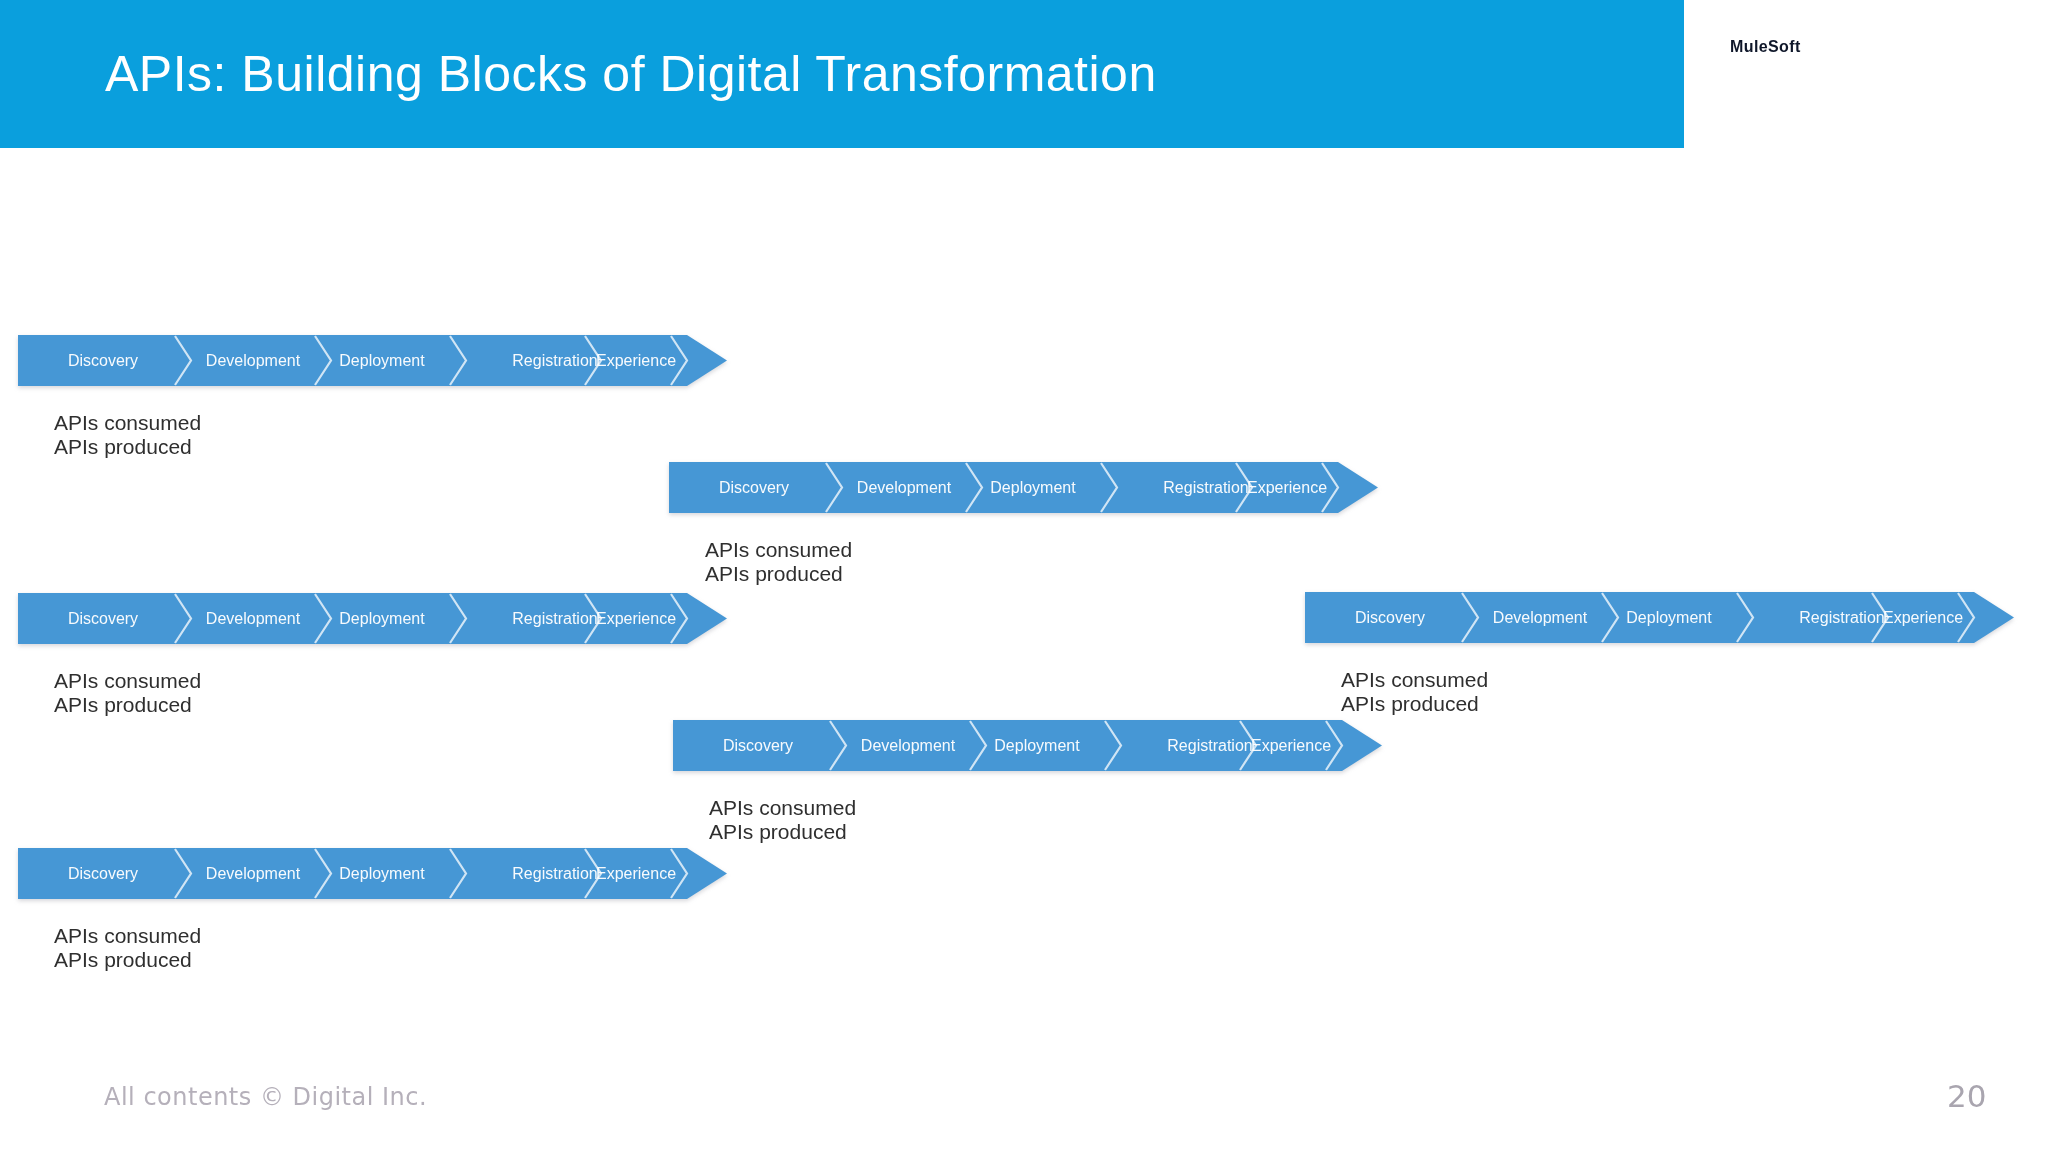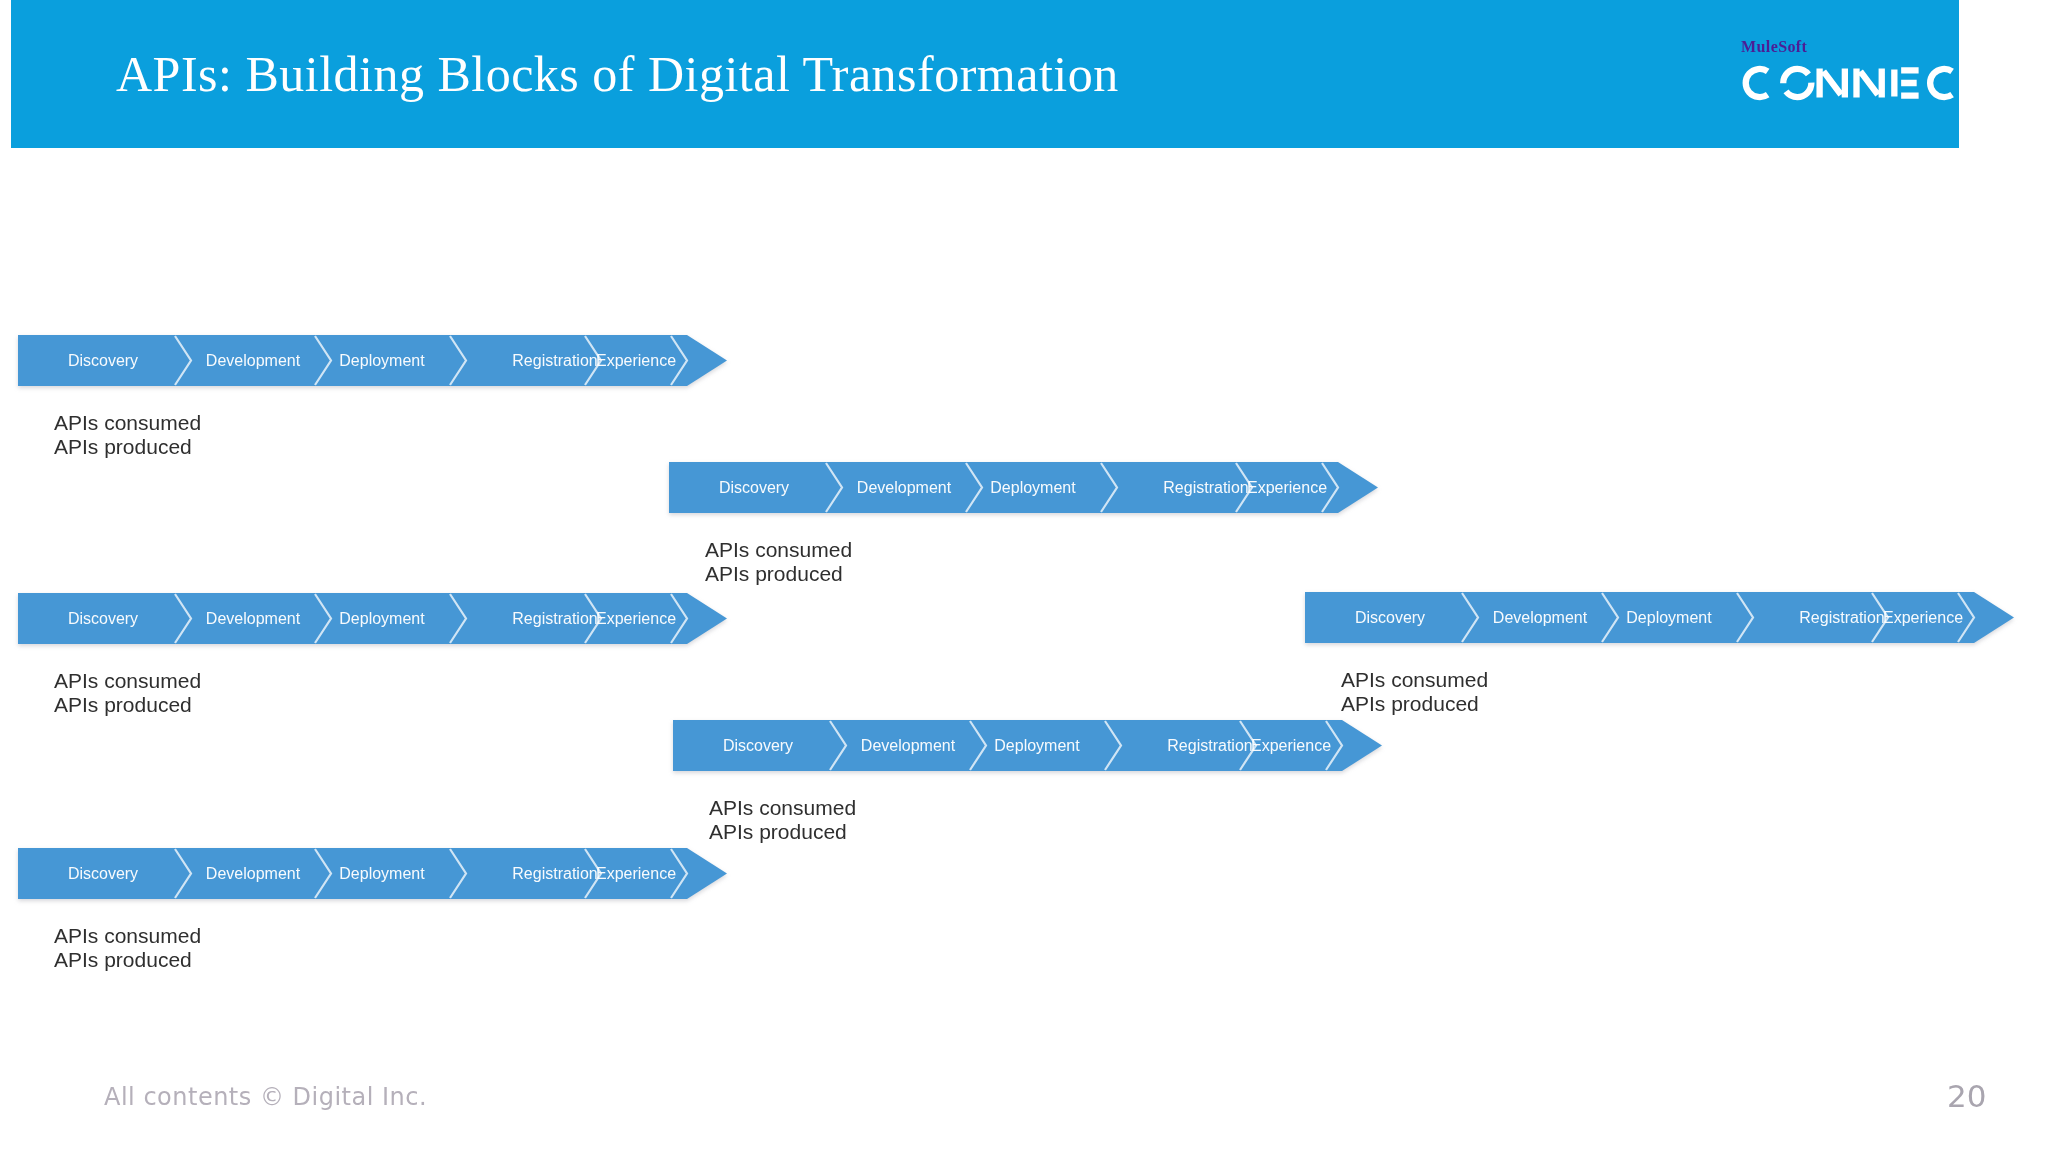--- a/index.html
+++ b/index.html
@@ -2,33 +2,33 @@
 <html style="--header-bg: #0a9fdd; --bar-fill: #4697d5; --separator: #ffffff; --stage-text: #ffffff; --label-text: #2f2f2f; --footer-text: #b5b0ba; --page-number-text: #a9a5af;"><head>
 <meta charset="utf-8">
 <style>
   html,body{margin:0;padding:0;background:#e8e8e8;}
   .slide{
     position:relative;width:2048px;height:1152px;background:#ffffff;
     font-family:"Liberation Sans",sans-serif;overflow:hidden;
   }
   
   .header{
-    position:absolute;top:0;left:11px;width:1948px;height:148px;
+    position:absolute;top:0;left:0;width:1684px;height:148px;
     background:var(--header-bg,#0a9fdd);
-    display:flex;align-items:center;font-family:Liberation Serif, serif;
+    display:flex;align-items:center;
   }
   .page-title{
     margin-left:105px;font-size:50px;color:#ffffff;font-weight:400;
     letter-spacing:0.5px;white-space:nowrap;
   }
   .logo{
     position:absolute;top:38px;left:1730px;display:flex;flex-direction:column;
   }
   .logo-brand{
-    font-size:16px;font-weight:bold;color:#4c1d95;letter-spacing:0.4px;line-height:18px;
+    font-size:16px;font-weight:bold;color:#0f172a;letter-spacing:0.4px;line-height:18px;
   }
   .logo-wordmark{margin-top:8px;}
   .logo-wordmark path{stroke:#ffffff;stroke-width:6.5;fill:none;}
   .logo-wordmark circle{stroke:#ffffff;stroke-width:6.5;fill:none;}
   
   .bar-group{position:absolute;width:709px;}
   .pos1{left:18px;top:335px;}
   .pos2{left:669px;top:462px;}
   .pos3{left:18px;top:593px;}
   .pos4{left:1305px;top:592px;}

